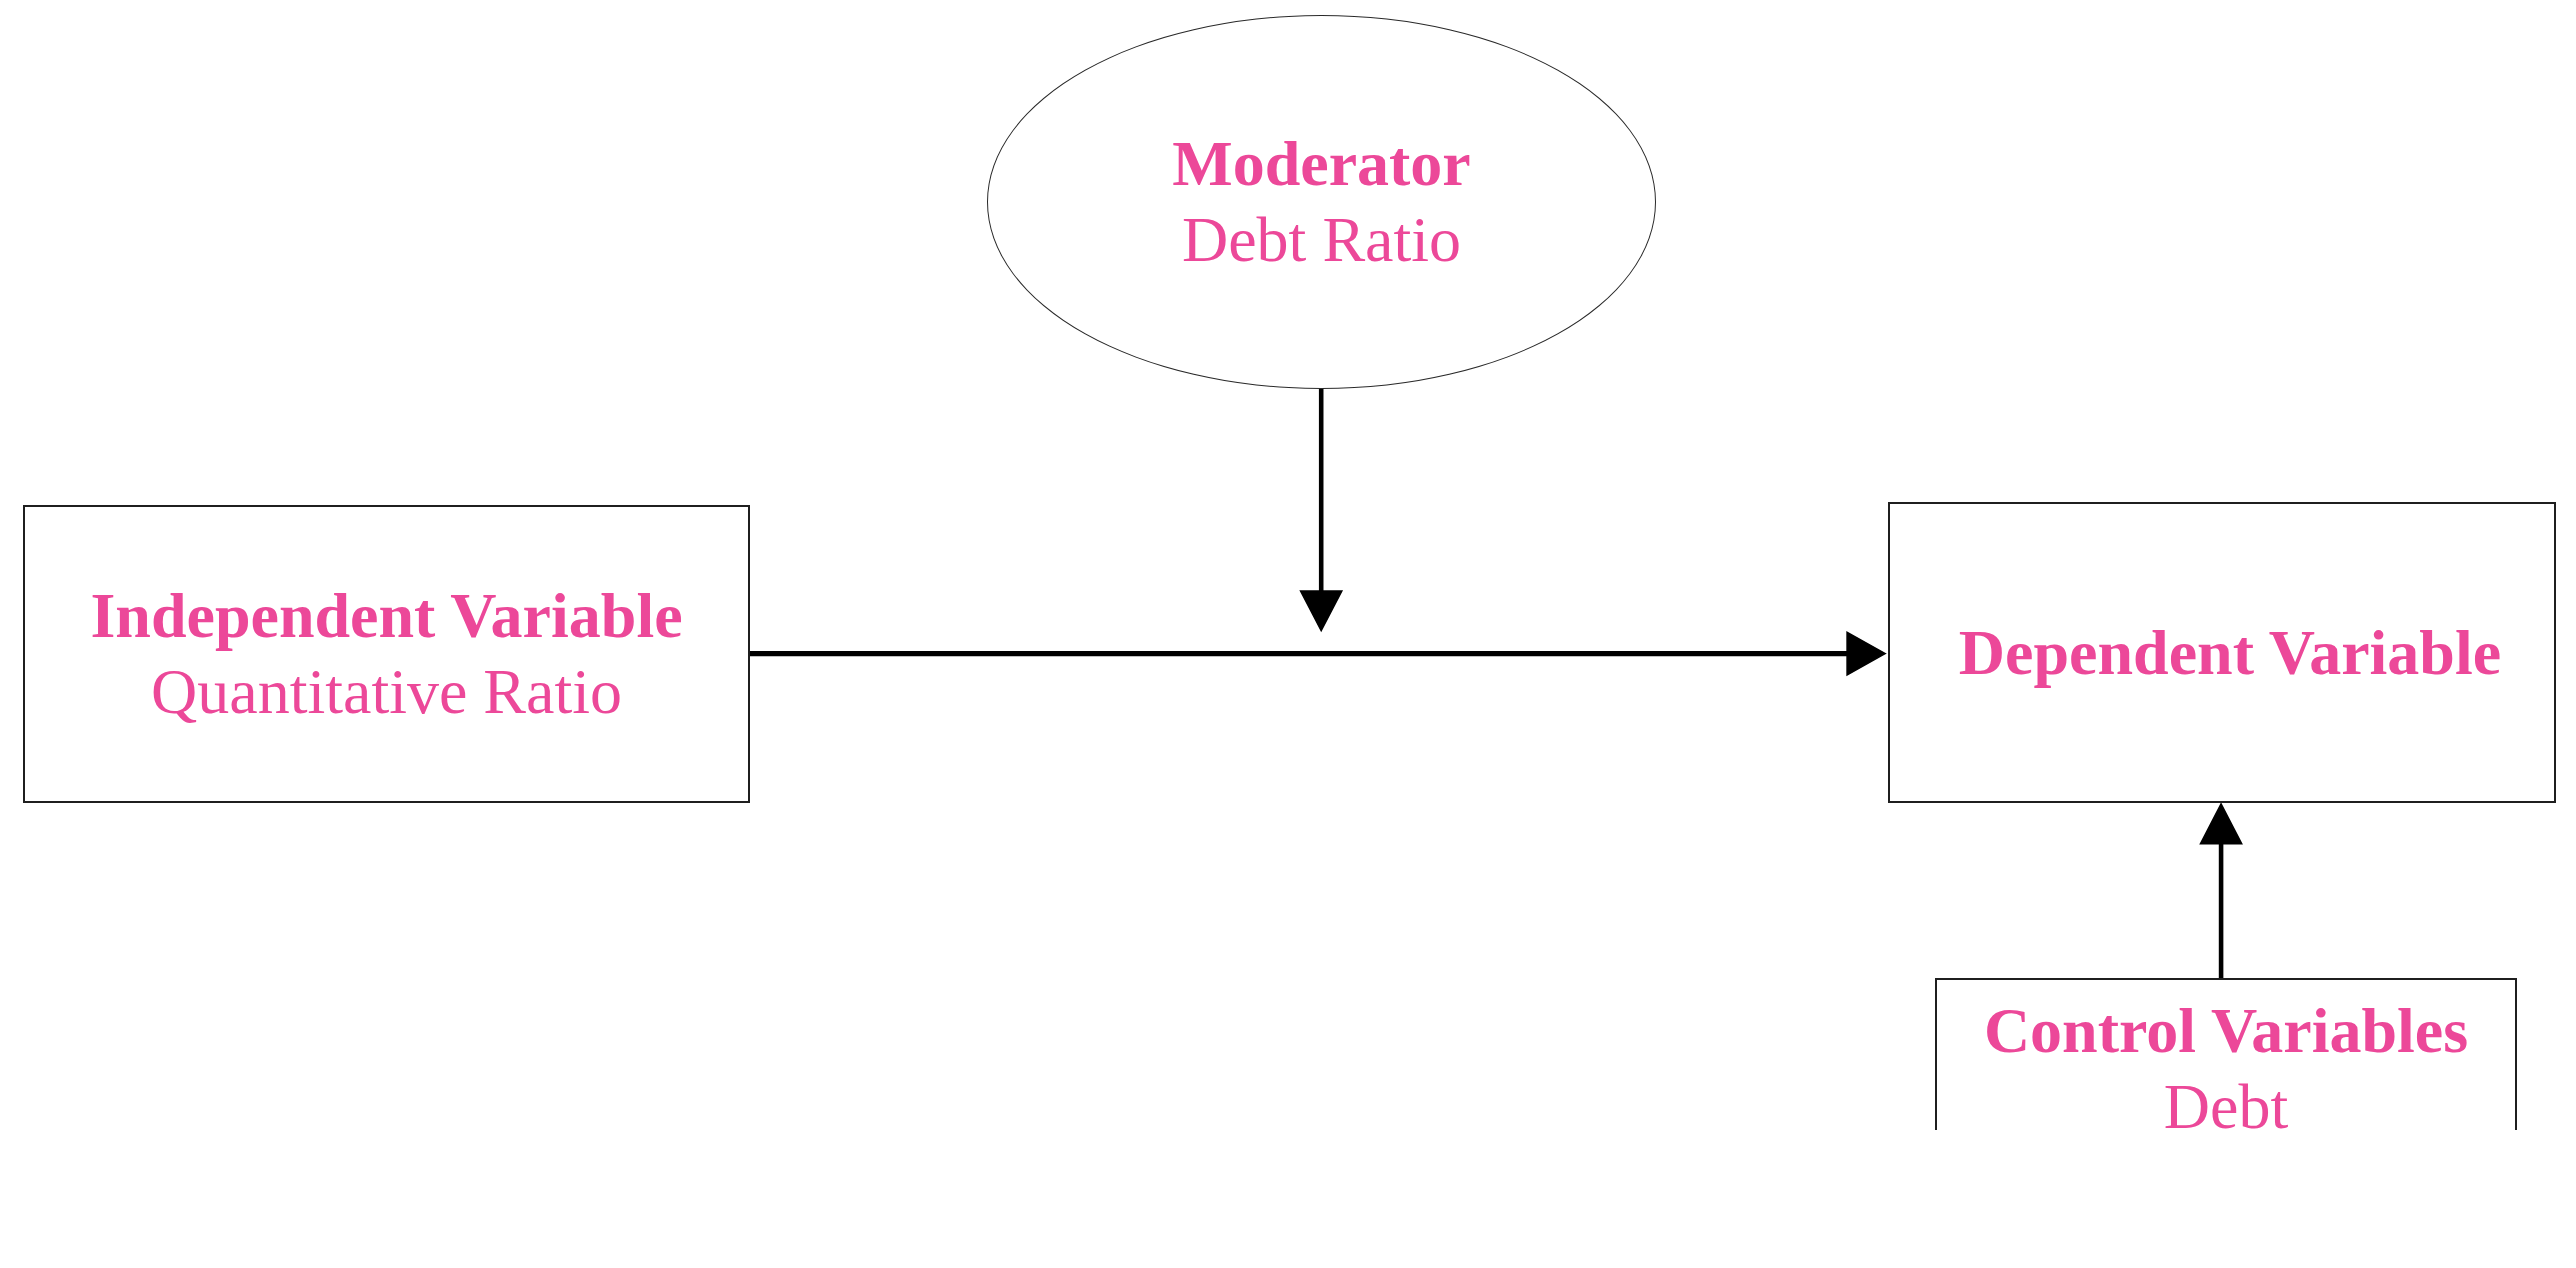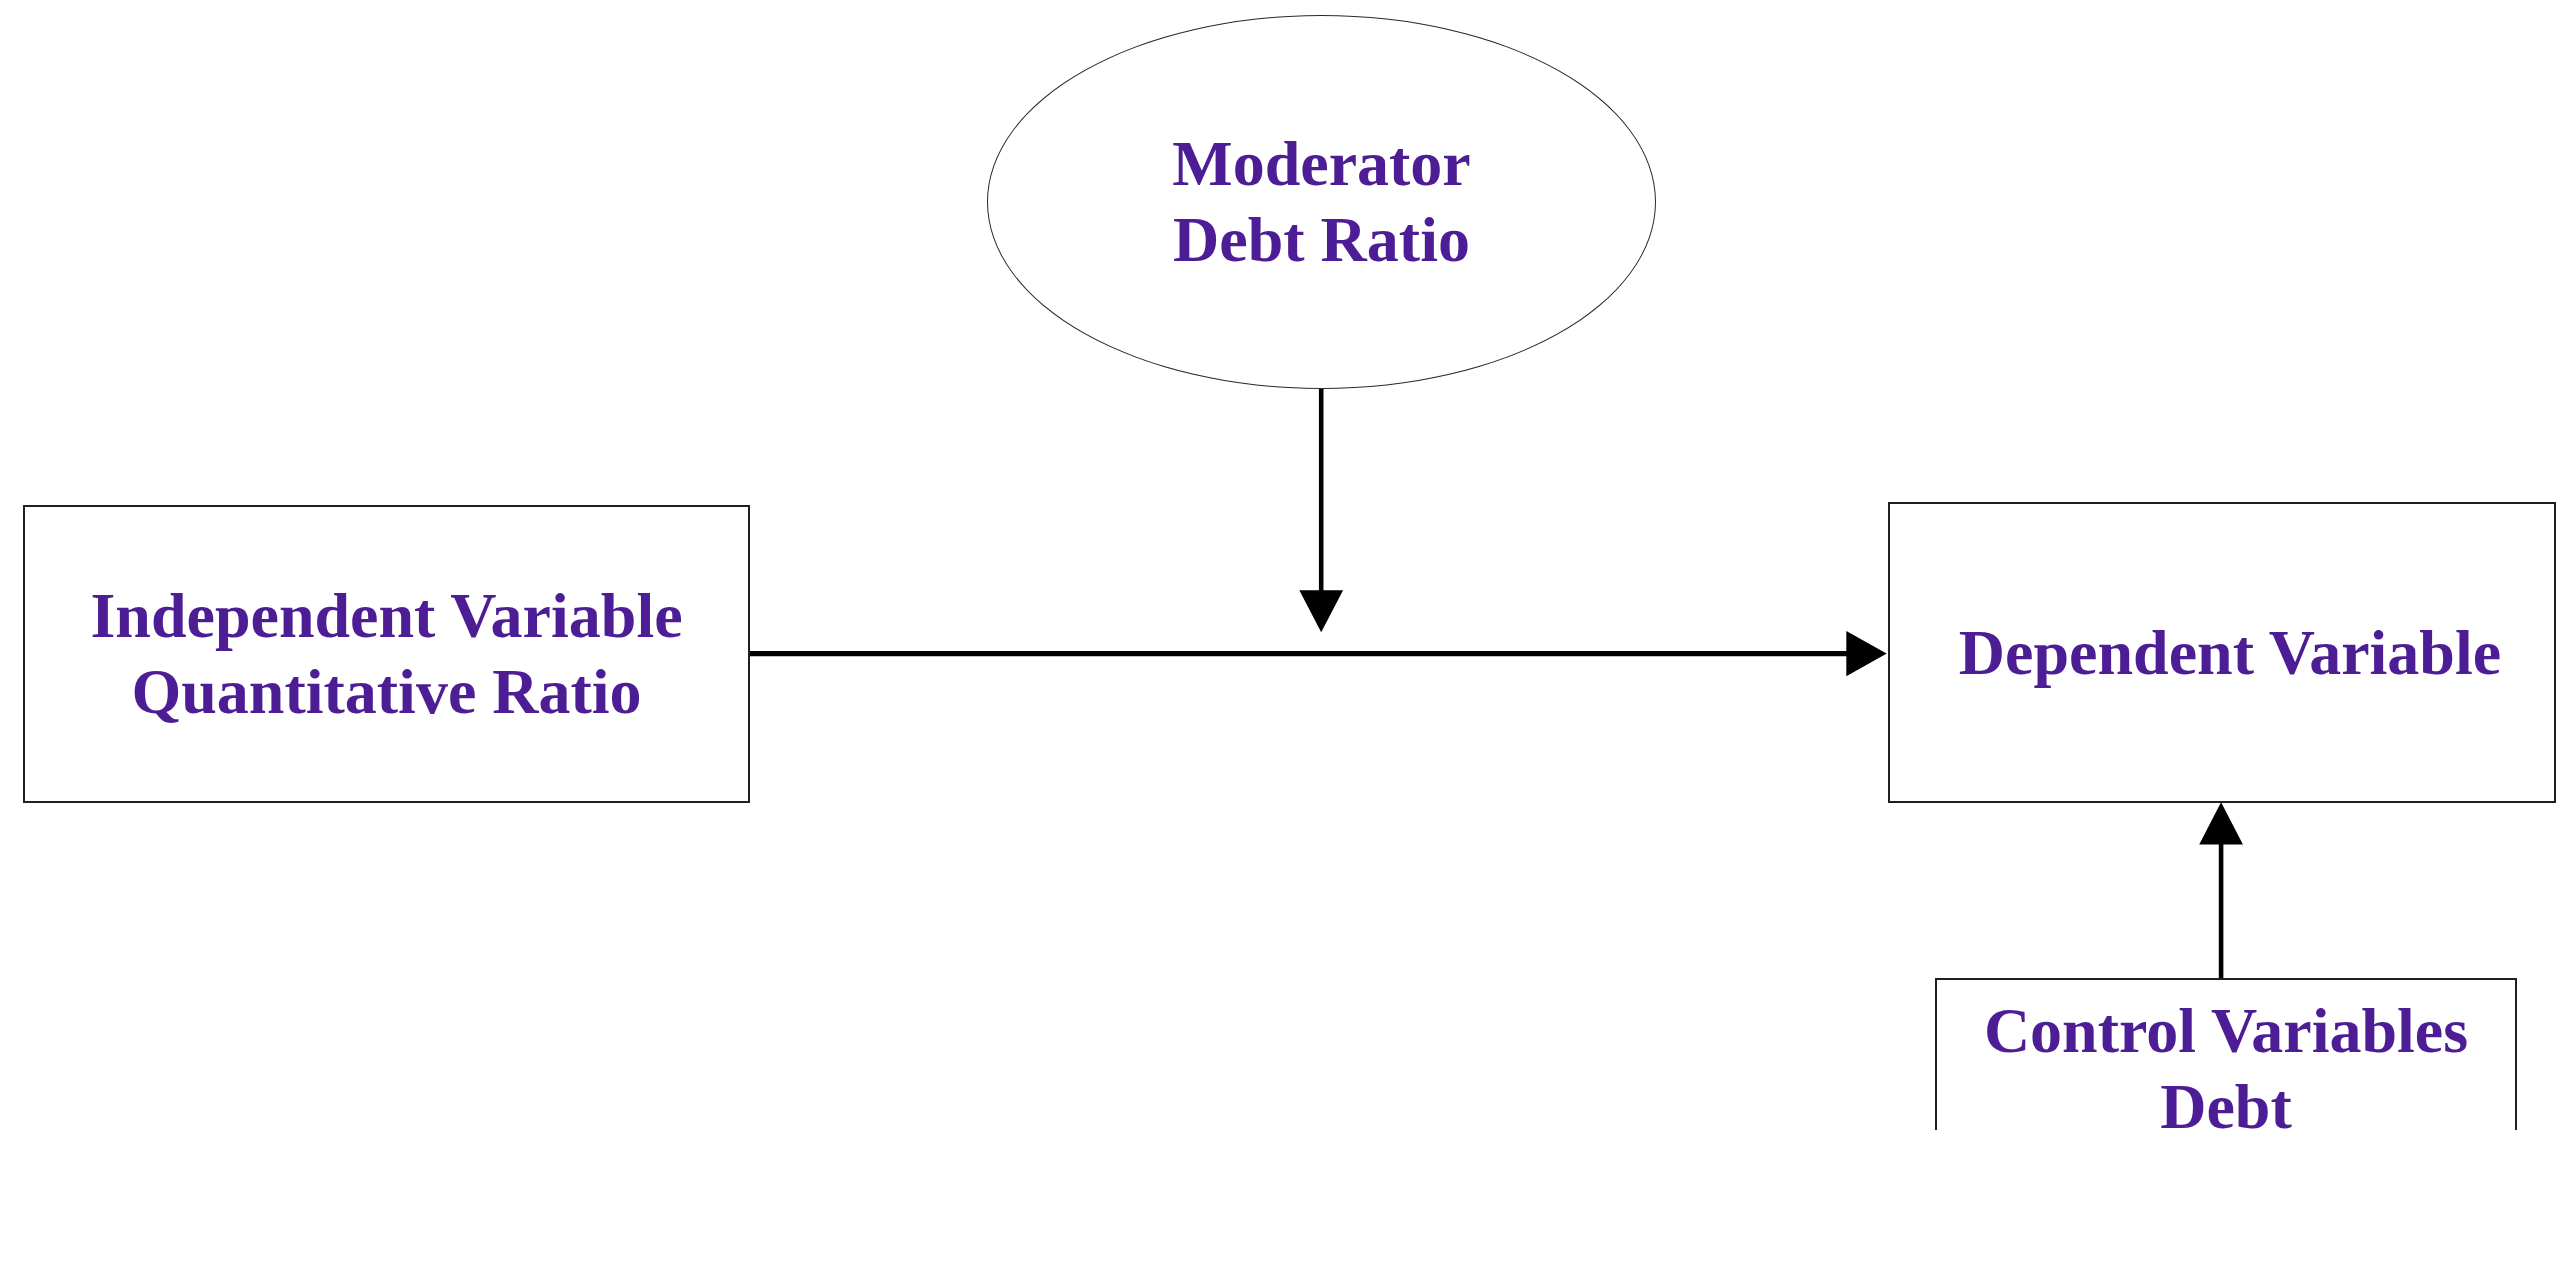--- a/index.html
+++ b/index.html
@@ -6,21 +6,21 @@
     margin: 0;
     padding: 0;
     background: #ffffff;
   }
   .canvas {
     position: relative;
     width: 2576px;
     height: 1130px;
     background: #ffffff;
     font-family: "Liberation Serif", "DejaVu Serif", serif;
-    color: #4c1d95;
+    color: #ec4899;
     overflow: hidden;
   }
   .arrows-layer {
     position: absolute;
     left: 0;
     top: 0;
     width: 2576px;
     height: 1269px;
   }
   .node {
@@ -37,21 +37,20 @@
     border: 2.3px solid #1f1f1f;
   }
   .ellipse {
     border: 1.5px solid #2a2a2a;
     border-radius: 50%;
   }
   .node .line {
     font-size: 64px;
     line-height: 76px;
     white-space: nowrap;
-    font-weight: bold;
   }
   .node .title {
     font-weight: bold;
   }
   
   #node-moderator   { left: 987px; top: 14.5px;   width: 669px; height: 374px; }
   #node-independent { left: 23px;   top: 505px;  width: 727px; height: 298px; text-align: right; }
   #node-dependent   { left: 1888px; top: 502px;  width: 668px; height: 301px; padding-left: 16px; }
   #node-controls    { left: 1935px; top: 978px; width: 582px; height: 257px; }
 </style>

